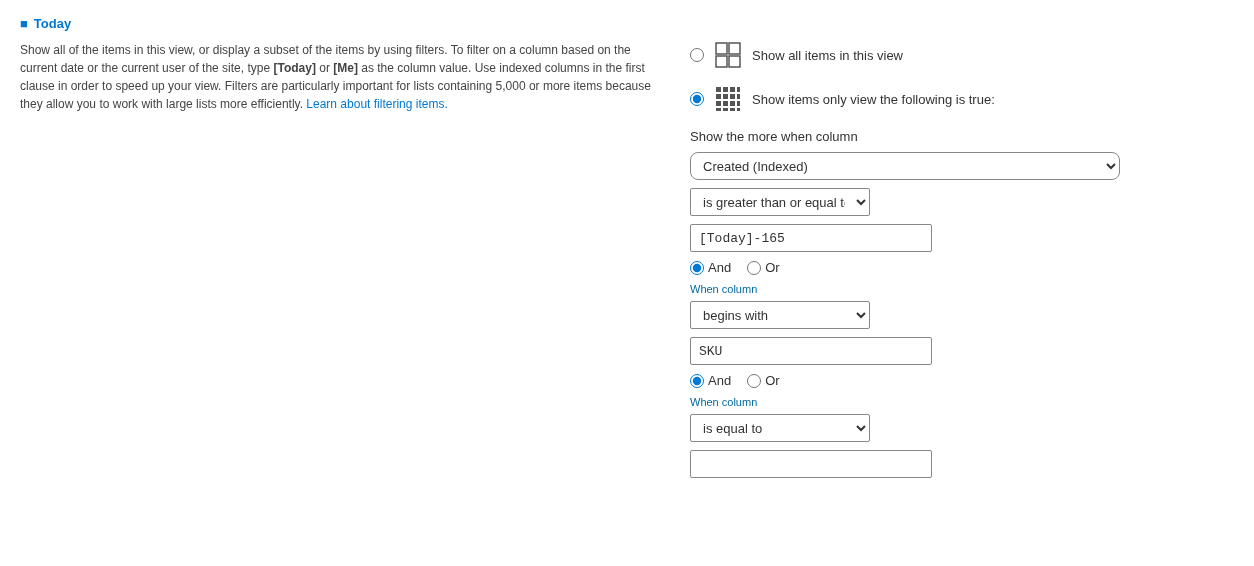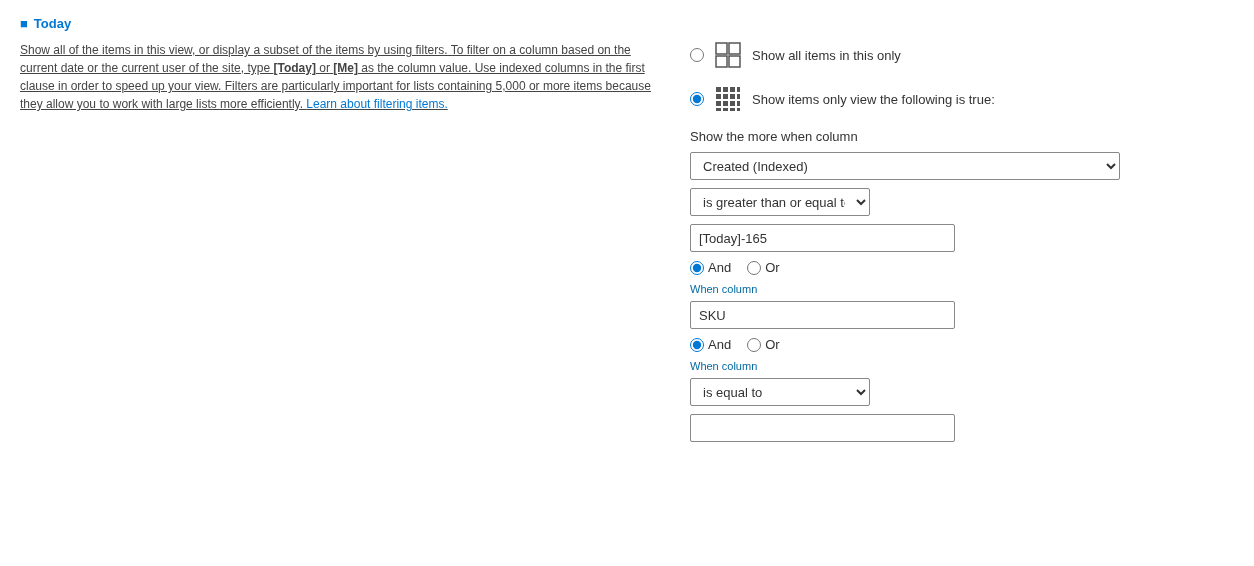--- a/index.html
+++ b/index.html
@@ -25,21 +25,20 @@
     .filter-icon {
       color: #0078d4;
       font-size: 13px;
     }
     .description {
       font-size: 12px;
       color: #444;
       max-width: 640px;
       line-height: 1.5;
       margin-bottom: 0;
-      text-decoration: underline;
     }
     .description a {
       color: #0078d4;
       text-decoration: none;
     }
     .main-layout {
       display: flex;
       gap: 30px;
       align-items: flex-start;
     }
@@ -84,28 +83,30 @@
       padding: 4px 8px;
       outline: none;
     }
     select {
       appearance: auto;
       cursor: pointer;
     }
     .column-dropdown {
       width: 430px;
       height: 28px;
+      border-radius: 8px;
     }
     .condition-dropdown {
       width: 180px;
       height: 28px;
     }
     .value-input {
-      width: 265px;
-      height: 28px;
+      width: 242px;
+      height: 28px;
+      font-family: Liberation Mono, monospace;
     }
     .row {
       margin-bottom: 8px;
     }
     .and-or-group {
       display: flex;
       align-items: center;
       gap: 16px;
       margin: 8px 0;
     }
@@ -152,21 +153,21 @@
   <div class="right-panel">
 
     <div class="radio-option">
       <input type="radio" name="filter_mode" id="show_all" style="">
       <svg class="grid-svg" viewBox="0 0 28 28" xmlns="http://www.w3.org/2000/svg">
         <rect x="2" y="2" width="11" height="11" fill="none" stroke="#555" stroke-width="1.5"></rect>
         <rect x="15" y="2" width="11" height="11" fill="none" stroke="#555" stroke-width="1.5"></rect>
         <rect x="2" y="15" width="11" height="11" fill="none" stroke="#555" stroke-width="1.5"></rect>
         <rect x="15" y="15" width="11" height="11" fill="none" stroke="#555" stroke-width="1.5"></rect>
       </svg>
-      <label for="show_all" class="radio-label">Show all items in this only</label>
+      <label for="show_all" class="radio-label">Show all items in this view</label>
     </div>
 
     <div class="radio-option">
       <input type="radio" name="filter_mode" id="show_conditional" checked="" style="">
       <svg class="grid-svg" viewBox="0 0 28 28" xmlns="http://www.w3.org/2000/svg">
         <rect x="2" y="2" width="5" height="5" fill="#555"></rect>
         <rect x="9" y="2" width="5" height="5" fill="#555"></rect>
         <rect x="16" y="2" width="5" height="5" fill="#555"></rect>
         <rect x="23" y="2" width="3" height="5" fill="#555"></rect>
         <rect x="2" y="9" width="5" height="5" fill="#555"></rect>
@@ -221,20 +222,30 @@
         </label>
         <label>
           <input type="radio" name="andor1" style="">
           <span>Or</span>
         </label>
       </div>
 
       <div class="row when-column-label">When column</div>
 
 
+      <div class="row">
+        <select class="condition-dropdown">
+          <option selected="">begins with</option>
+          <option>is equal to</option>
+          <option>is not equal to</option>
+          <option>contains</option>
+          <option>is less than</option>
+          <option>is greater than</option>
+        </select>
+      </div>
 
       <div class="row">
         <input type="text" class="value-input" value="SKU" style="">
       </div>
 
       <div class="and-or-group">
         <label>
           <input type="radio" name="andor2" checked="" style="">
           <span>And</span>
         </label>

